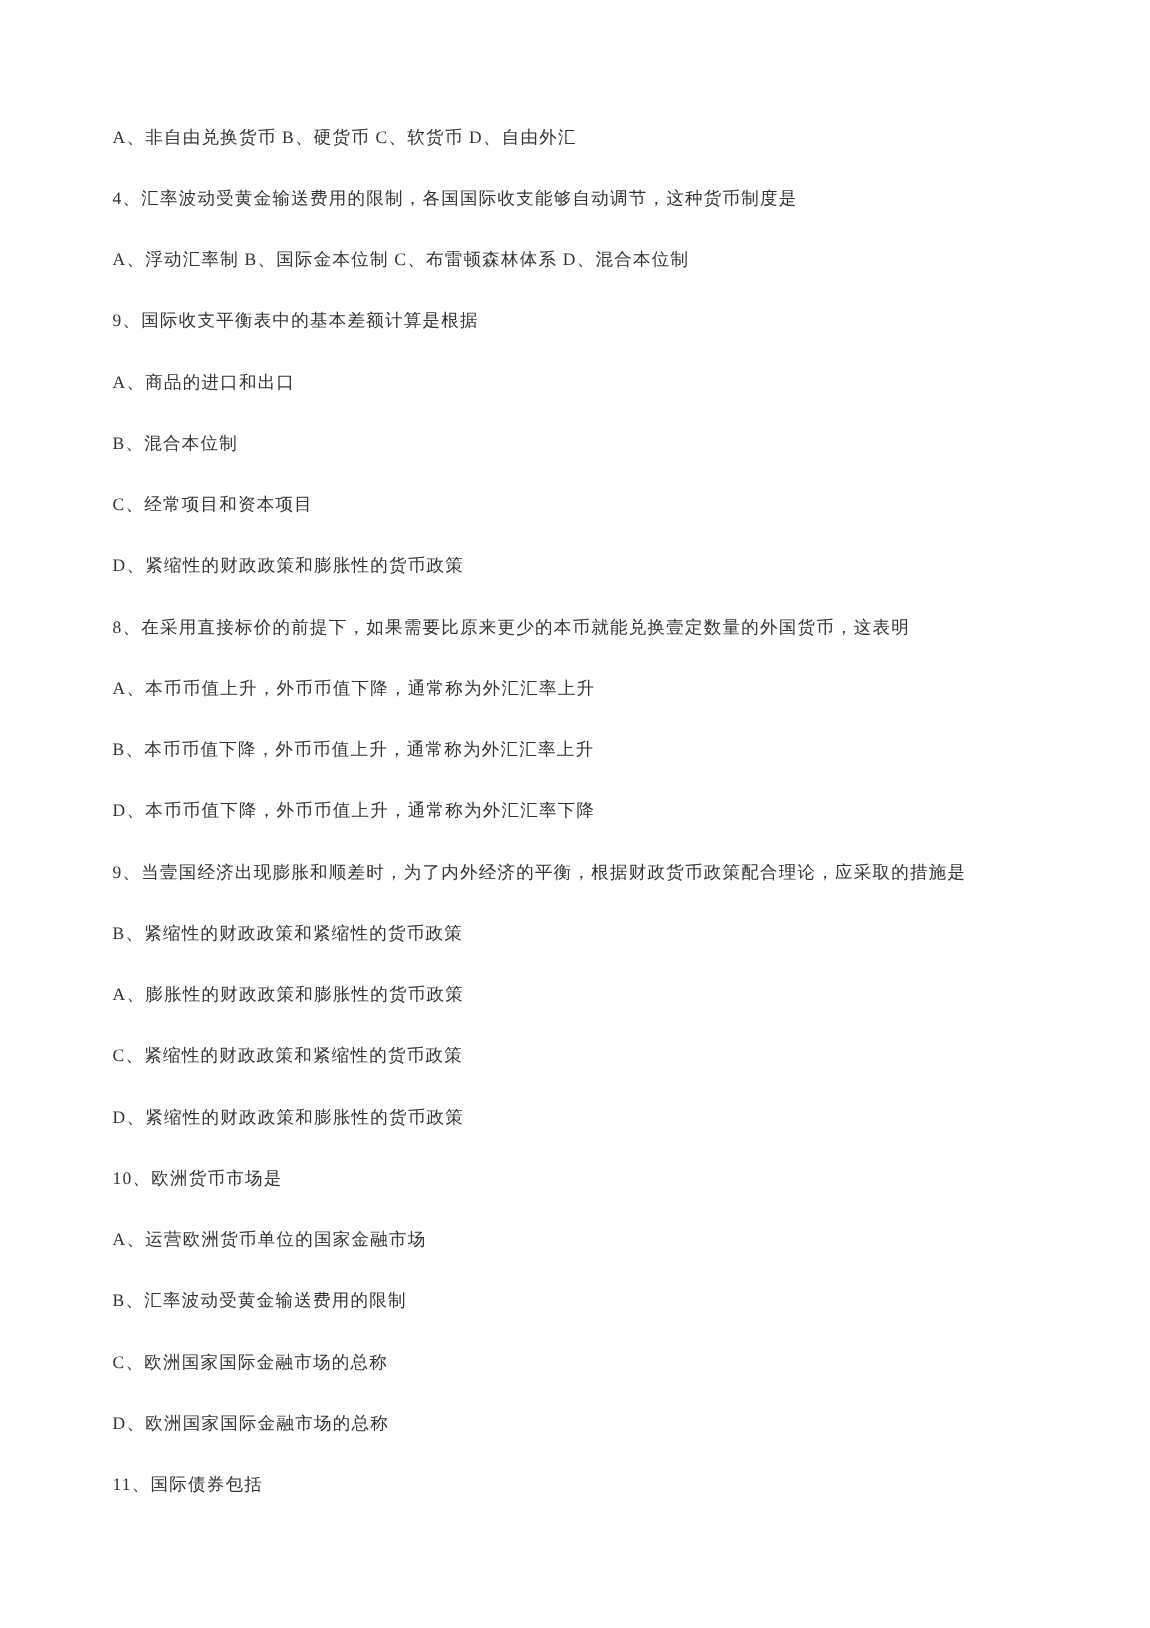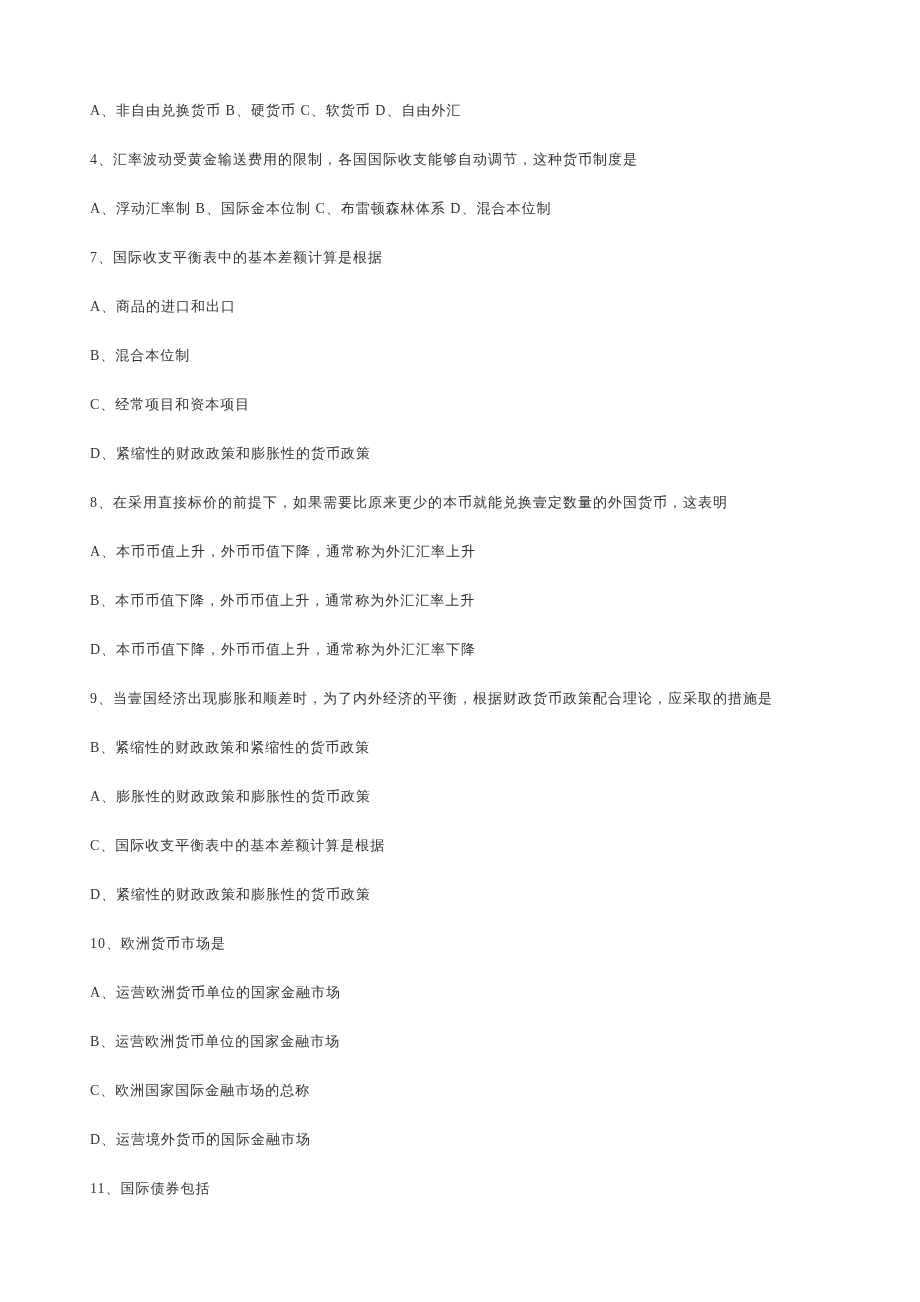--- a/index.html
+++ b/index.html
@@ -20,33 +20,33 @@
     letter-spacing: 1px;
   }
 </style>
 </head>
 <body>
 
 <div class="content">
   <div class="line">A、非自由兑换货币 B、硬货币 C、软货币 D、自由外汇</div>
   <div class="line">4、汇率波动受黄金输送费用的限制，各国国际收支能够自动调节，这种货币制度是</div>
   <div class="line">A、浮动汇率制 B、国际金本位制 C、布雷顿森林体系 D、混合本位制</div>
-  <div class="line">7、国际收支平衡表中的基本差额计算是根据</div>
+  <div class="line">9、国际收支平衡表中的基本差额计算是根据</div>
   <div class="line">A、商品的进口和出口</div>
   <div class="line">B、混合本位制</div>
   <div class="line">C、经常项目和资本项目</div>
   <div class="line">D、紧缩性的财政政策和膨胀性的货币政策</div>
   <div class="line">8、在采用直接标价的前提下，如果需要比原来更少的本币就能兑换壹定数量的外国货币，这表明</div>
   <div class="line">A、本币币值上升，外币币值下降，通常称为外汇汇率上升</div>
   <div class="line">B、本币币值下降，外币币值上升，通常称为外汇汇率上升</div>
   <div class="line">D、本币币值下降，外币币值上升，通常称为外汇汇率下降</div>
   <div class="line">9、当壹国经济出现膨胀和顺差时，为了内外经济的平衡，根据财政货币政策配合理论，应采取的措施是</div>
   <div class="line">B、紧缩性的财政政策和紧缩性的货币政策</div>
   <div class="line">A、膨胀性的财政政策和膨胀性的货币政策</div>
-  <div class="line">C、国际收支平衡表中的基本差额计算是根据</div>
+  <div class="line">C、紧缩性的财政政策和紧缩性的货币政策</div>
   <div class="line">D、紧缩性的财政政策和膨胀性的货币政策</div>
   <div class="line">10、欧洲货币市场是</div>
   <div class="line">A、运营欧洲货币单位的国家金融市场</div>
-  <div class="line">B、运营欧洲货币单位的国家金融市场</div>
+  <div class="line">B、汇率波动受黄金输送费用的限制</div>
   <div class="line">C、欧洲国家国际金融市场的总称</div>
-  <div class="line">D、运营境外货币的国际金融市场</div>
+  <div class="line">D、欧洲国家国际金融市场的总称</div>
   <div class="line">11、国际债券包括</div>
 </div>
 
 </body></html>

